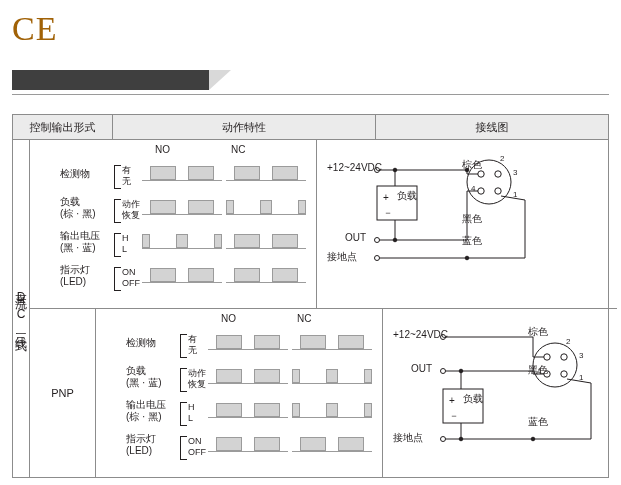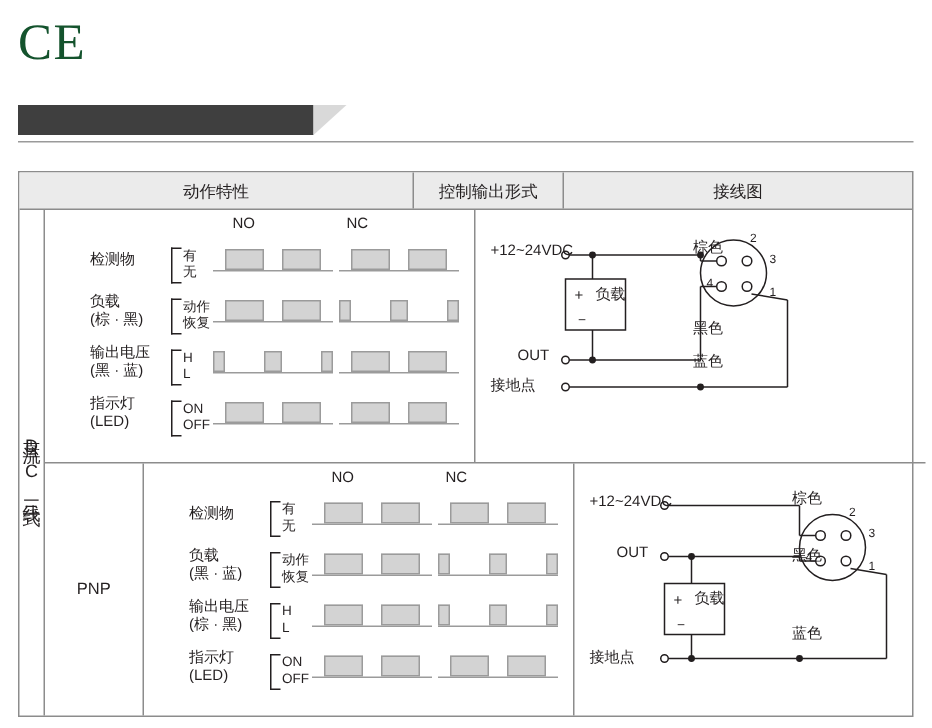--- a/index.html
+++ b/index.html
@@ -21,21 +21,21 @@
     position: relative;
     height: 60px;
   }
   .ce-mark {
     position: absolute;
     left: 12px;
     top: 12px;
     font-family: "Liberation Serif", serif;
     font-size: 34px;
     letter-spacing: 1px;
-    color: #14532d;
+    color: #a16207;
     line-height: 1;
   }
   .header-title {
     position: absolute;
     right: 14px;
     top: 14px;
     font-size: 22px;
     letter-spacing: 1px;
     color: #231f20;
   }
@@ -238,22 +238,22 @@
 
 <div class="section-bar">
   <div class="fill"></div>
   <div class="wedge"></div>
 </div>
 <div class="section-rule"></div>
 
 <div class="table">
 
   <div class="thead">
+    <div class="th c1">控制输出形式</div>
     <div class="th c2">动作特性</div>
-    <div class="th c1">控制输出形式</div>
     <div class="th c3">接线图</div>
   </div>
 
   <div class="tbody">
 
     <div class="col-type">
       <div class="vert-label">直流DC三线式</div>
     </div>
 
     <div class="rows">

